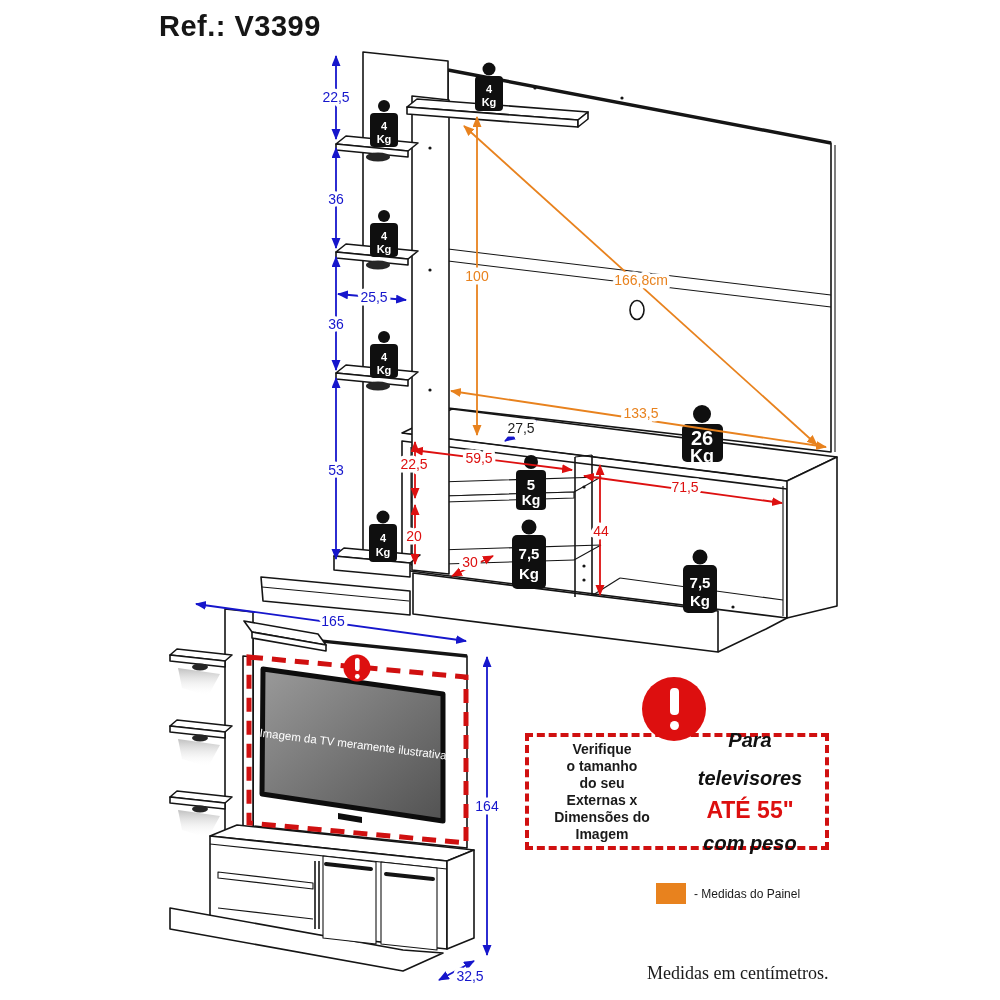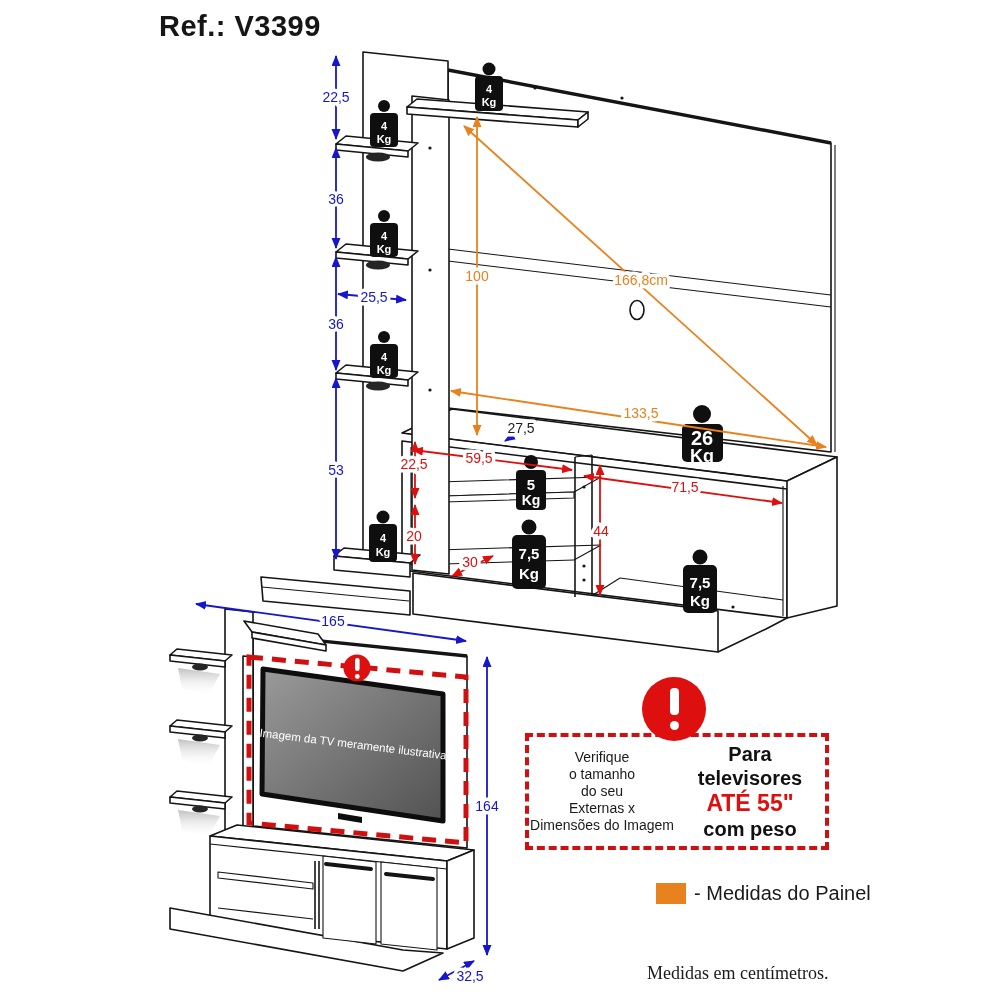--- a/index.html
+++ b/index.html
@@ -29,40 +29,40 @@
   .wt{fill:#0f0f0f;}
   .wtx{fill:#ffffff;font-weight:bold;text-anchor:middle;dominant-baseline:central;}
   .dot{fill:#151515;}
   .lamp{fill:#262626;}
   .tvtext{fill:#ffffff;font-size:11.5px;text-anchor:middle;}
 
   
   .warn-box{position:absolute;left:525px;top:733px;width:296px;height:109px;
             border:4px dashed #D01010;background:#fff;display:flex;
             align-items:center;justify-content:center;z-index:2;}
-  .warn-left{width:146px;text-align:center;font-size:14px;font-weight:normal;
+  .warn-left{width:146px;text-align:center;font-size:14px;font-weight:bold;
              color:#1a1a1a;line-height:17px;}
   .warn-right{width:150px;text-align:center;font-weight:bold;}
-  .wr1{font-size:20px;color:#111;line-height:24px;}
+  .wr1{font-size:20px;color:#111;line-height:38px;font-style:italic;}
   .wr2{font-size:23px;color:#DD0F0F;line-height:27px;}
   .warn-icon{position:absolute;left:642px;top:677px;width:64px;height:64px;
              border-radius:50%;background:#DD0F0F;z-index:3;}
   .warn-icon .bar{position:absolute;left:28px;top:11px;width:9px;height:27px;
                   border-radius:4px;background:#fff;}
   .warn-icon .pt{position:absolute;left:28px;top:44px;width:9px;height:9px;
                  border-radius:50%;background:#fff;}
 
   
   .legend{position:absolute;left:656px;top:879px;z-index:2;}
   .lrow{display:flex;align-items:center;height:29px;}
   .sw{width:30px;height:21px;margin-right:8px;}
   .sw-panel{background:#E8821E;}
   .sw-int{background:#DD1010;}
   .sw-ext{background:#1616CC;}
-  .lbl{font-size:20px;color:#1a1a1a;}
+  .lbl{font-size:12px;color:#1a1a1a;}
   .units-note{position:absolute;left:647px;top:963px;font-size:18px;color:#1a1a1a;z-index:2;font-family:Liberation Serif, serif;}
 </style>
 </head>
 <body>
 
 <div id="stage">
 
 <svg width="1000" height="1000" viewBox="0 0 1000 1000">
   <defs>
     <marker id="mb" markerUnits="userSpaceOnUse" markerWidth="12" markerHeight="10" refX="10" refY="4.5" orient="auto-start-reverse">

